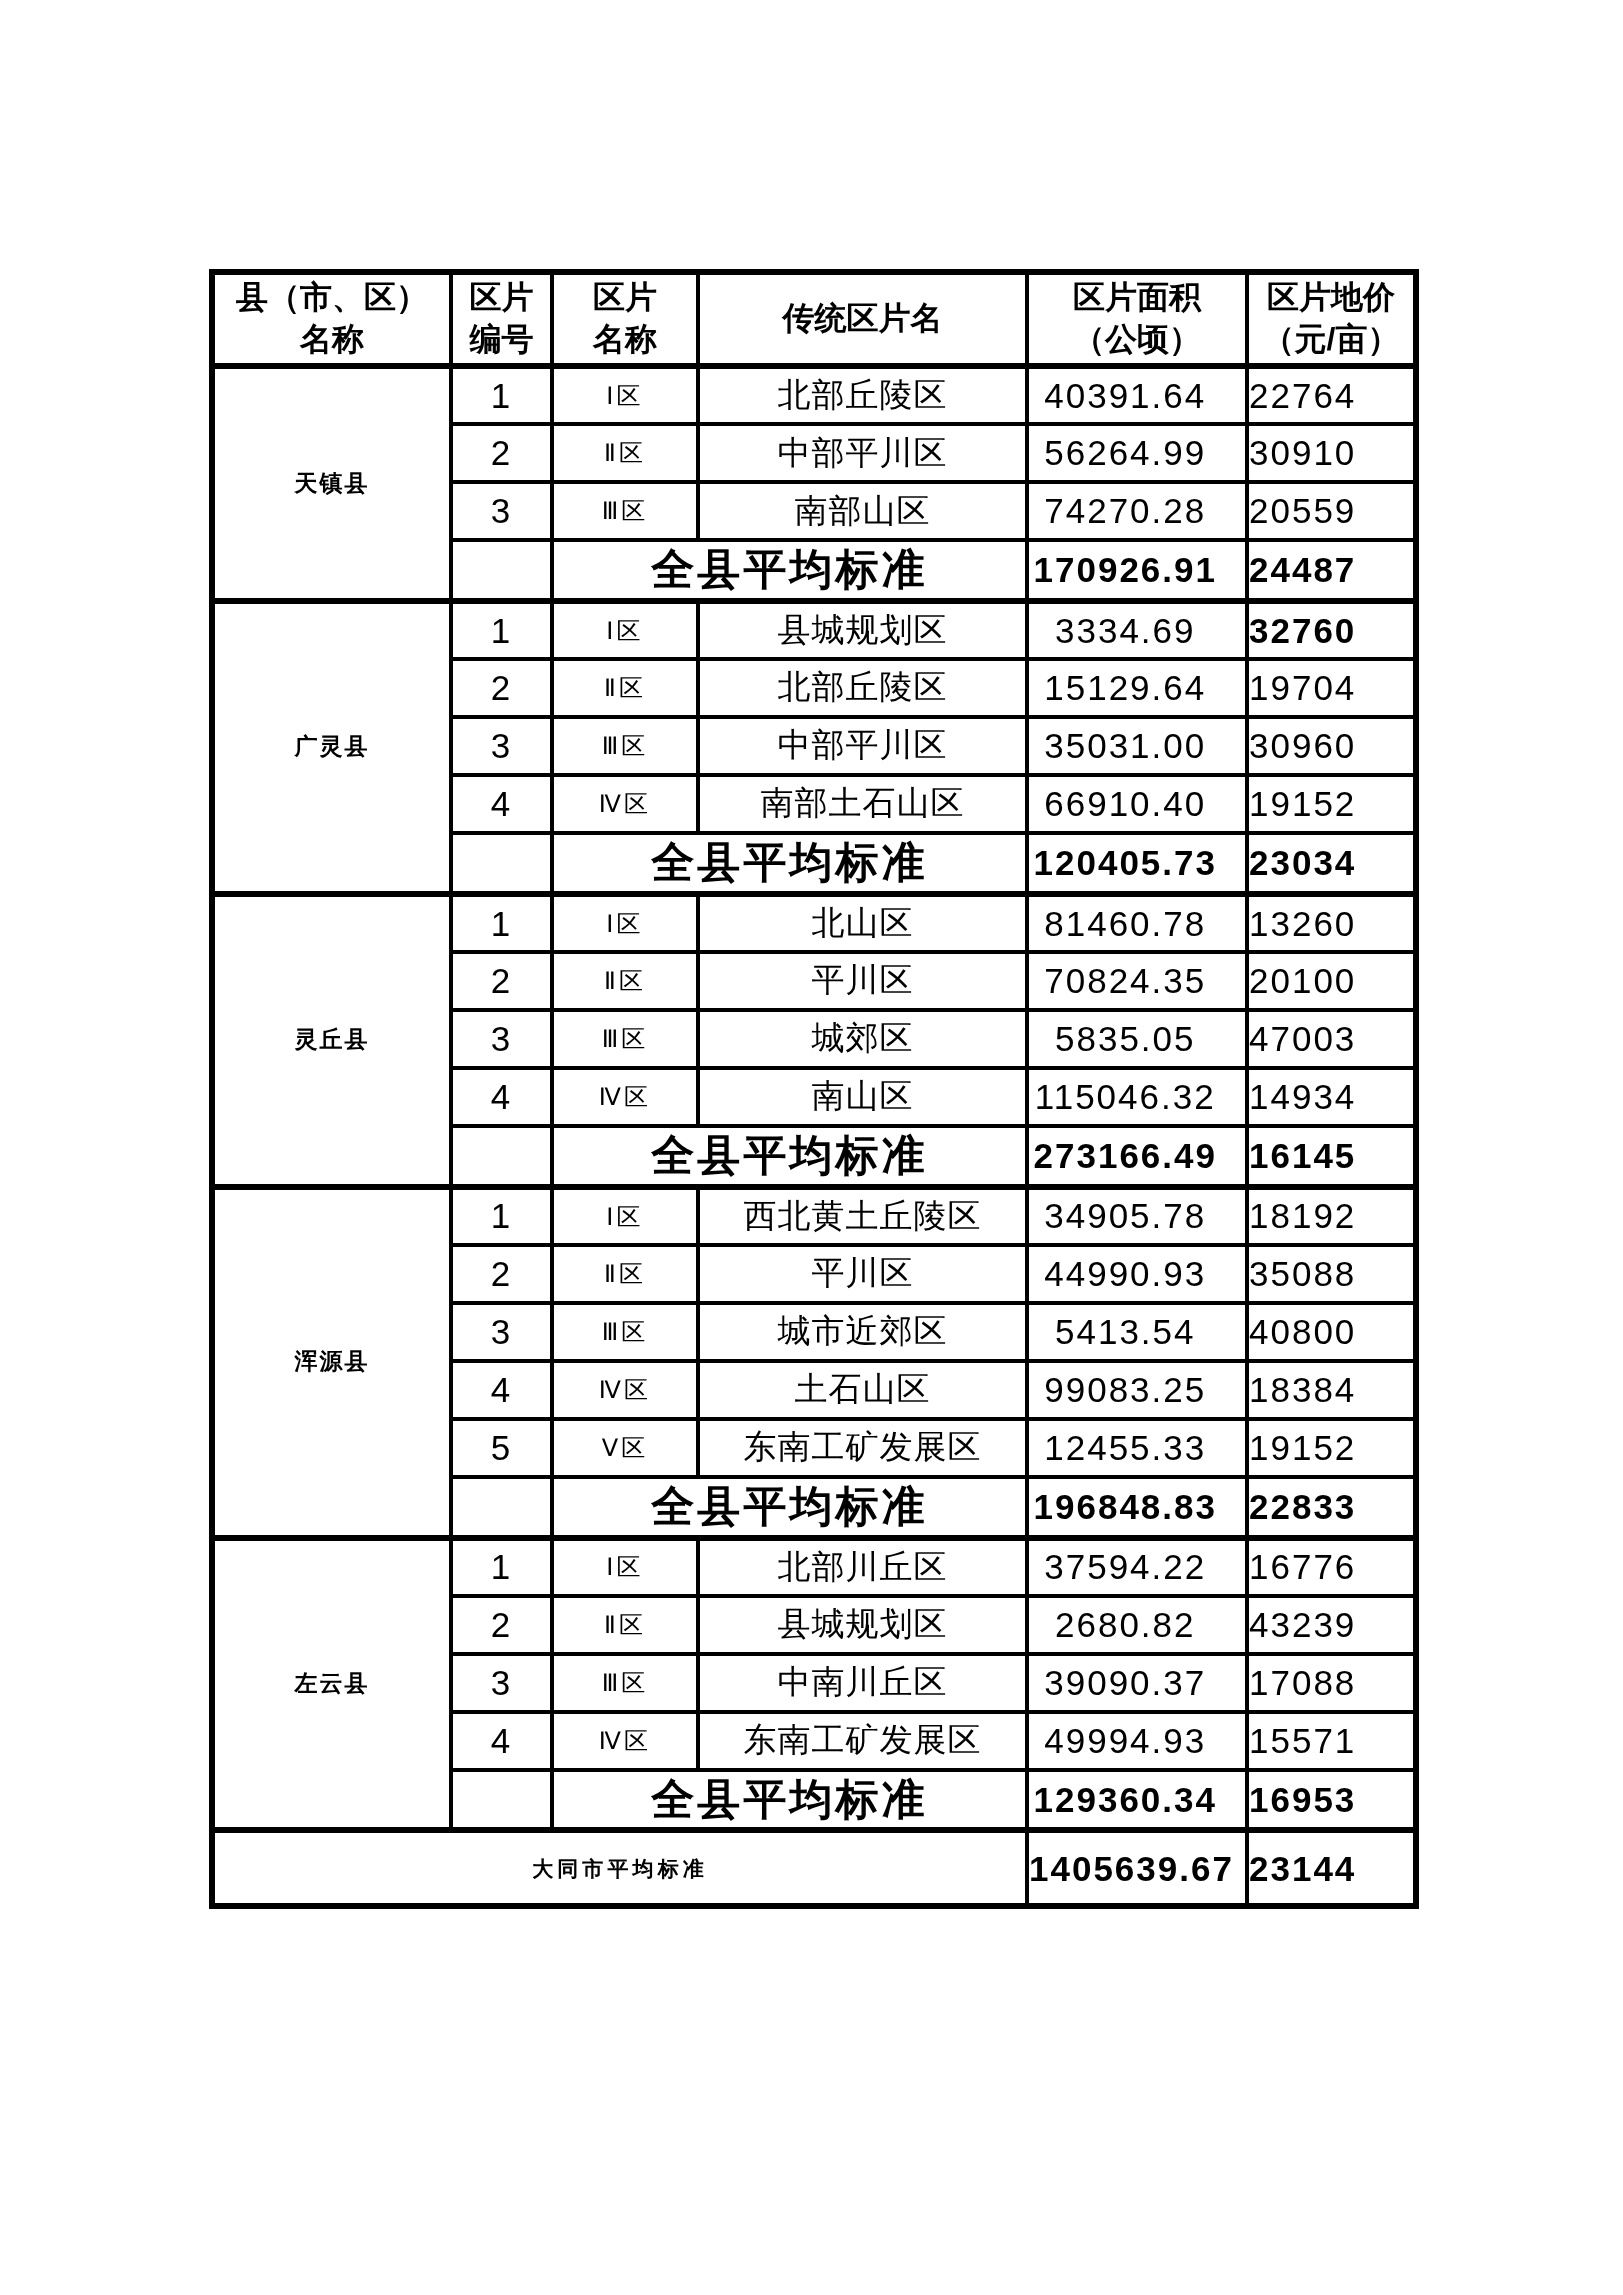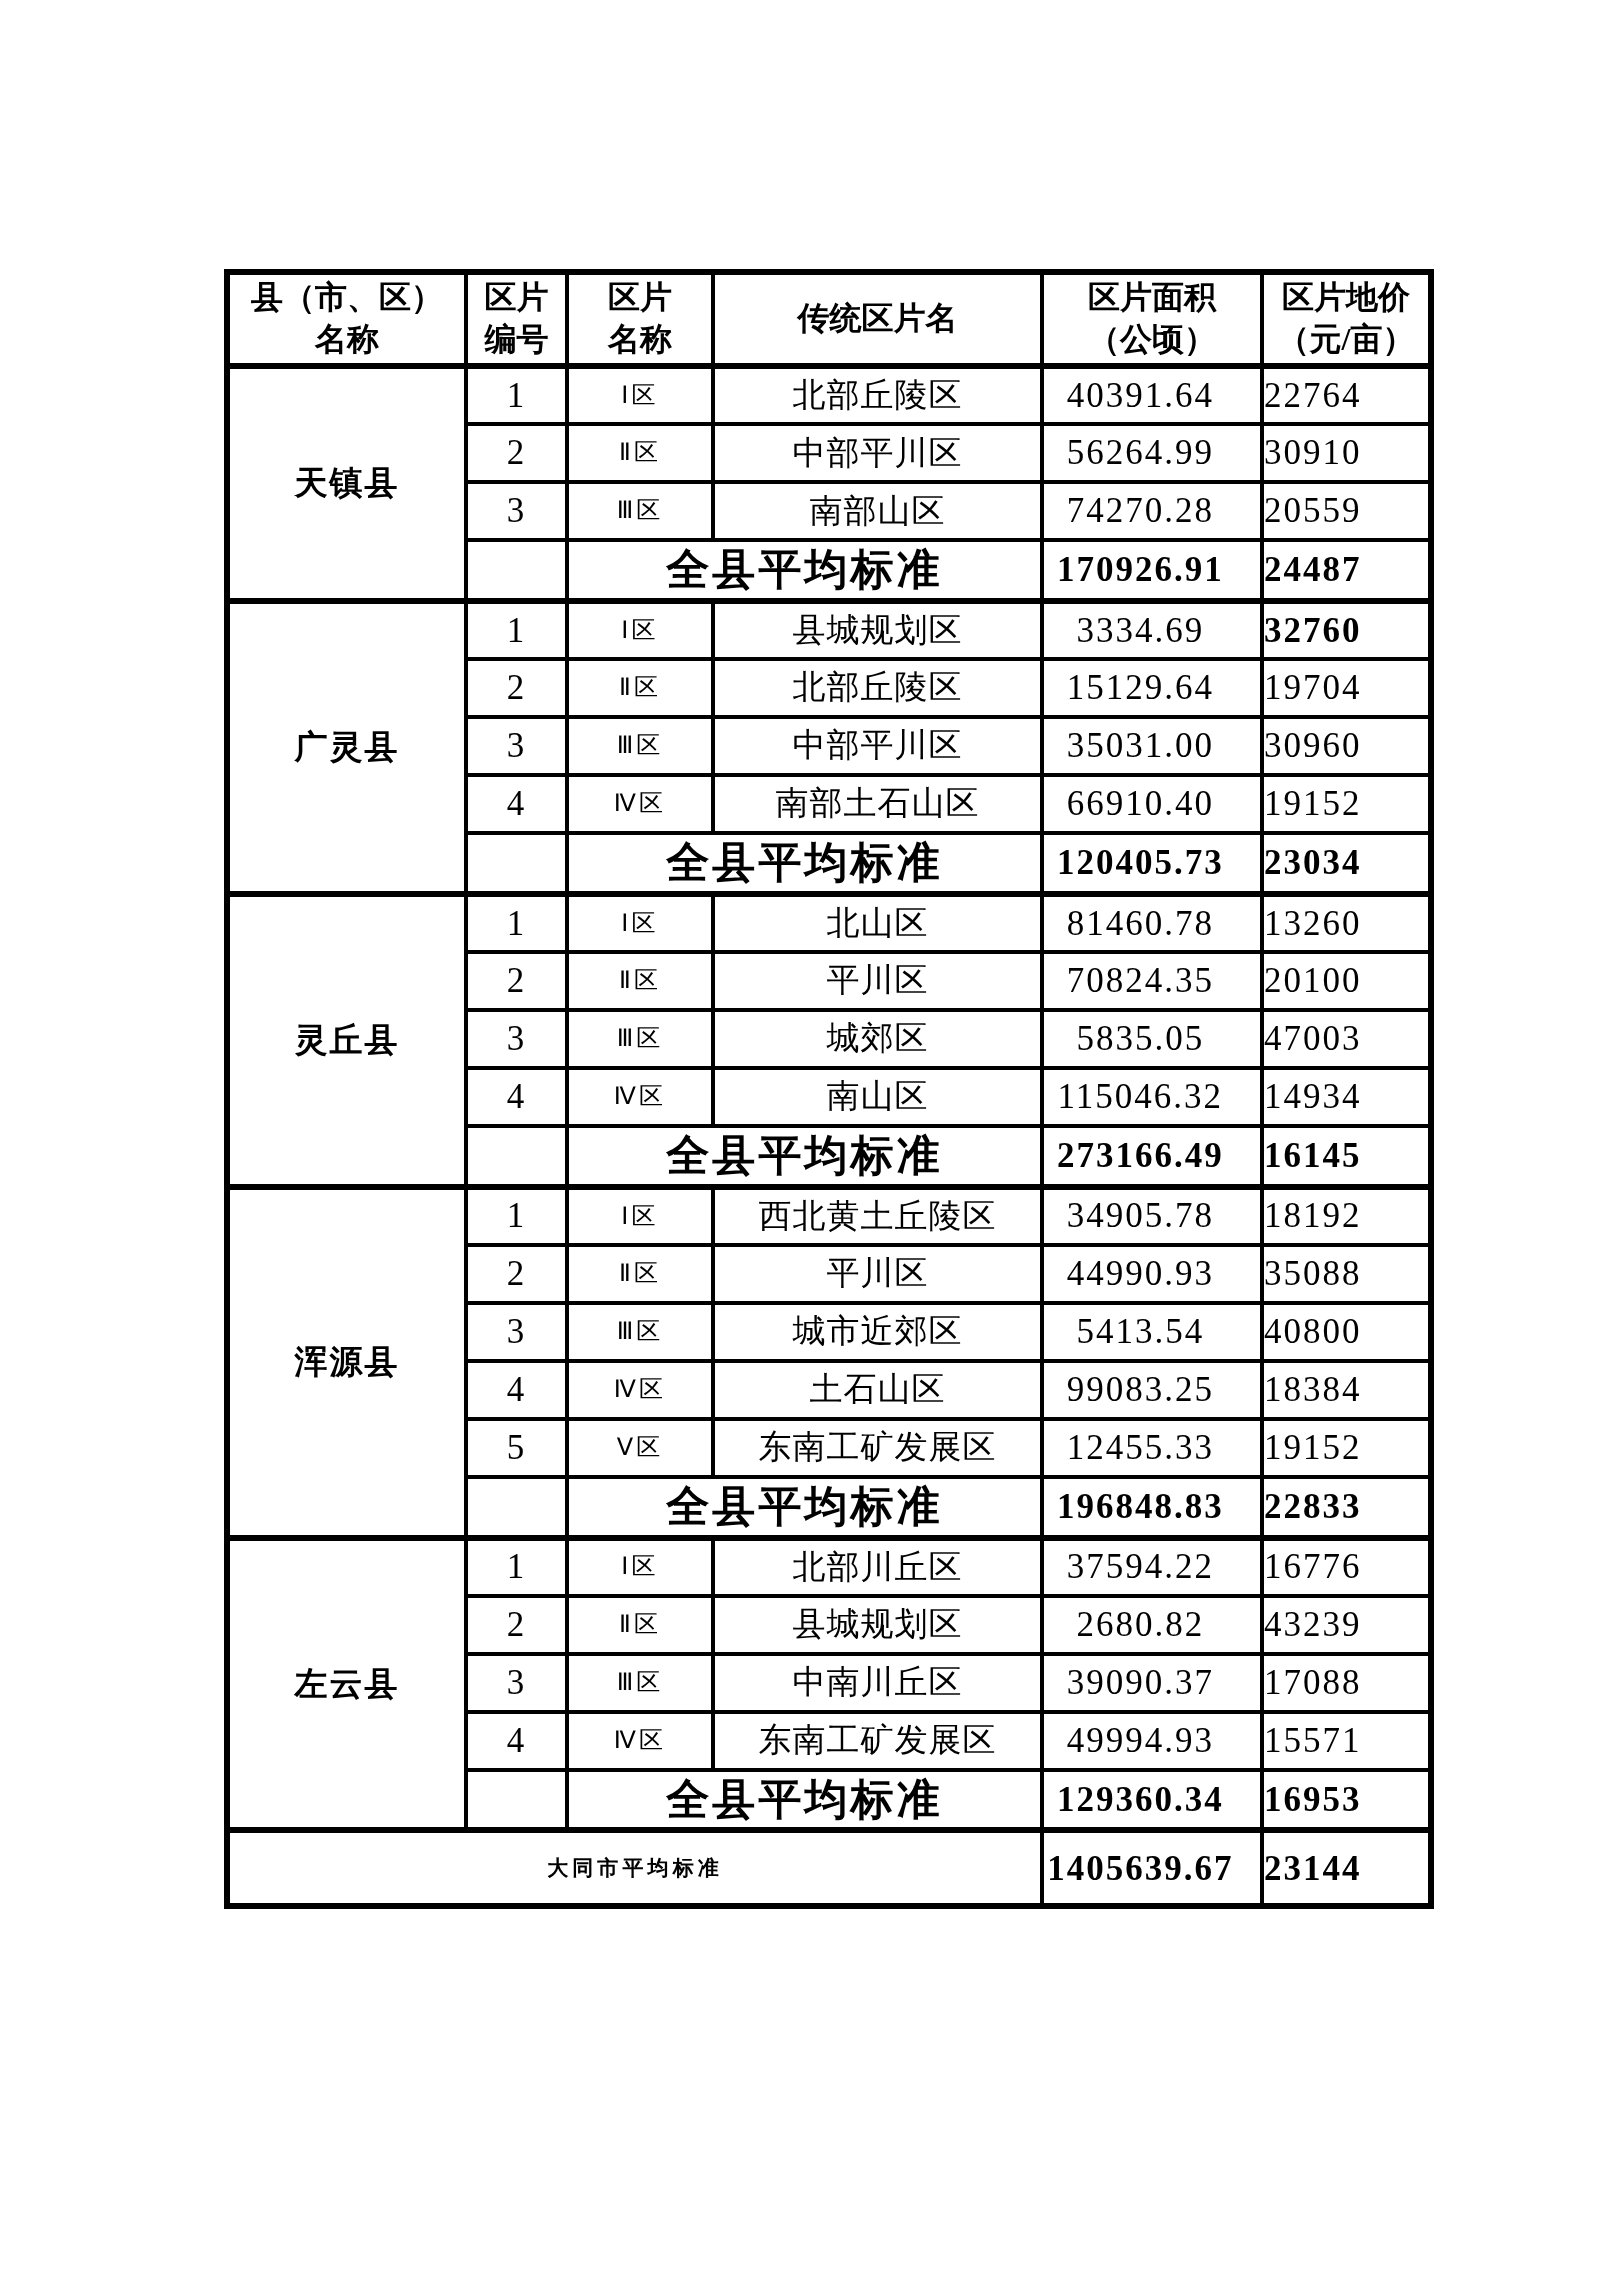--- a/index.html
+++ b/index.html
@@ -11,23 +11,22 @@
     position: relative;
     overflow: hidden;
   }
   .doc-table {
     position: absolute;
     left: 209px;
     top: 269px;
     width: 1203px;
     border-collapse: collapse;
     table-layout: fixed;
-    font-family: Liberation Serif, serif;
+    font-family: Liberation Sans, sans-serif;
     color: #000000;
-    margin-left: 15px;
   }
   .doc-table td, .doc-table th {
     border: 4.1px solid #000000;
     padding: 0;
     text-align: center;
     vertical-align: middle;
     font-size: 32px;
     line-height: 1.3;
     overflow: hidden;
   }
@@ -39,21 +38,21 @@
     font-weight: bold;
     font-size: 31px;
     line-height: 1.45;
     white-space: pre-line;
     border-bottom-width: 5.1px;
   }
   tr.section-start td { border-top-width: 6.1px; }
   tr.city-row td { border-top-width: 6.1px; }
   td.county-cell {
     font-weight: bold;
-    font-size: 33px;
+    font-size: 23px;
     letter-spacing: 2px;
   }
   td.zone-no { font-size: 34px; }
   td.zone-name { font-size: 24px; letter-spacing: 3.1px; }
   td.trad-name { font-size: 33px; letter-spacing: 1px; }
   td.numeric {
     font-size: 35px;
     letter-spacing: 2px;
   }
   td.area {

